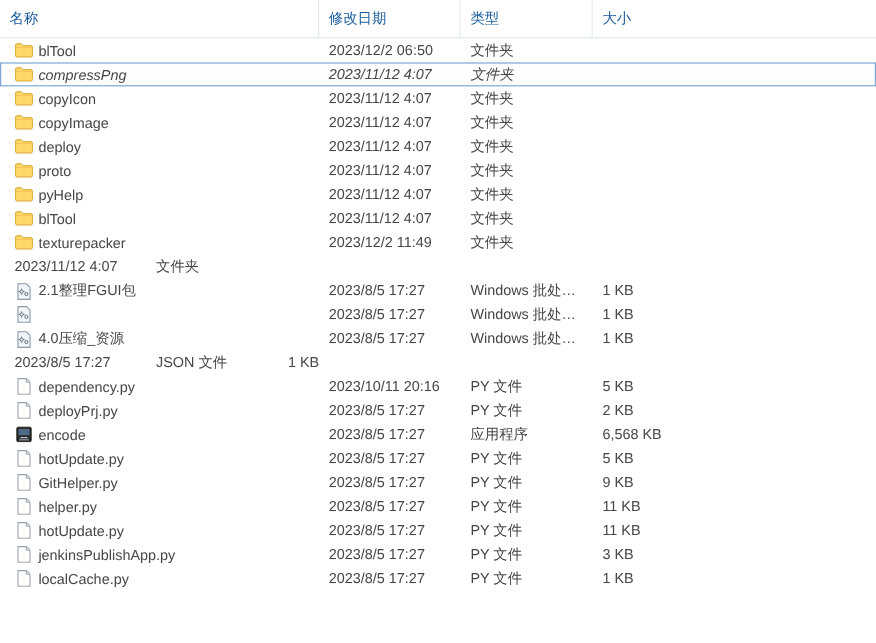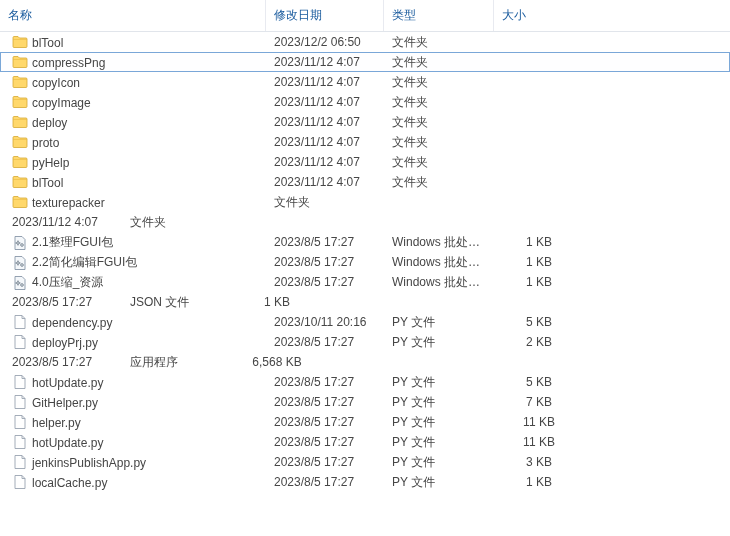--- a/index.html
+++ b/index.html
@@ -2,26 +2,26 @@
 <html><head>
 <meta charset="utf-8">
 <style>
   * { box-sizing: border-box; margin: 0; padding: 0; }
   html, body { width: 730px; height: 536px; font-family: "Segoe UI", "Microsoft YaHei", sans-serif; font-size: 12px; background: #fff; color: #333; overflow: hidden; }
   .header { display: flex; height: 32px; border-bottom: 1px solid #e1e5eb; user-select: none; }
   .header .col { display: flex; align-items: center; padding: 0 8px; color: #185a9d; font-size: 12px; border-right: 1px solid #e8eaf0; position: relative; }
   .header .col:last-child { border-right: none; }
   .rows { }
   .row { display: flex; height: 20px; align-items: center; padding-left: 4px; }
-  .row.selected { outline: 1px solid #7aa7d8; outline-offset: -1px; background: #f3f8ff1a; }
+  .row.selected { outline: 1px solid #7aa7d8; outline-offset: -1px; background: #f3f8ff1a; font-style: italic; }
   .cell { padding: 0 8px; white-space: nowrap; overflow: hidden; text-overflow: ellipsis; color: #464646; }
   .c-name { width: 262px; display: flex; align-items: flex-end; gap: 4px; padding-left: 8px; }
   .c-date { width: 118px; }
   .c-type { width: 110px; }
-  .c-size { width: 90px; text-align: center; }
+  .c-size { width: 90px; text-align: left; }
   .icon { width: 16px; height: 16px; flex-shrink: 0; display: inline-block; }
   .folder-icon svg, .bat-icon svg, .file-icon svg, .exe-icon svg { width: 16px; height: 16px; display: block; }
 </style>
 </head>
 <body>
 
 <svg width="0" height="0" style="position:absolute">
   <defs>
     <g id="ic-folder">
       <path d="M1 3.5 C1 3 1.4 2.5 2 2.5 L6 2.5 L7.5 4 L14 4 C14.6 4 15 4.4 15 5 L15 12.5 C15 13.1 14.6 13.5 14 13.5 L2 13.5 C1.4 13.5 1 13.1 1 12.5 Z" fill="#ffd86b" stroke="#d6a832" stroke-width="0.8"></path>
@@ -168,20 +168,21 @@
     </div>
     <div class="row">
       <div class="cell c-name">
         <span class="icon folder-icon">
           <svg viewBox="0 0 16 16">
             <use href="#ic-folder"></use>
           </svg>
         </span>
         <span>texturepacker</span>
       </div>
+      <div class="cell c-date">2023/12/2 11:49</div>
       <div class="cell c-type">文件夹</div>
       <div class="cell c-size"></div>
     </div>
     <div class="row">
       <div class="cell c-date">2023/11/12 4:07</div>
       <div class="cell c-type">文件夹</div>
       <div class="cell c-size"></div>
     </div>
     <div class="row">
       <div class="cell c-name">
@@ -196,21 +197,20 @@
       <div class="cell c-type">Windows 批处理...</div>
       <div class="cell c-size">1 KB</div>
     </div>
     <div class="row">
       <div class="cell c-name">
         <span class="icon bat-icon">
           <svg viewBox="0 0 16 16">
             <use href="#ic-bat"></use>
           </svg>
         </span>
-        <span>2.2简化编辑FGUI包</span>
       </div>
       <div class="cell c-date">2023/8/5 17:27</div>
       <div class="cell c-type">Windows 批处理...</div>
       <div class="cell c-size">1 KB</div>
     </div>
     <div class="row">
       <div class="cell c-name">
         <span class="icon bat-icon">
           <svg viewBox="0 0 16 16">
             <use href="#ic-bat"></use>
@@ -247,20 +247,28 @@
             <use href="#ic-file"></use>
           </svg>
         </span>
         <span>deployPrj.py</span>
       </div>
       <div class="cell c-date">2023/8/5 17:27</div>
       <div class="cell c-type">PY 文件</div>
       <div class="cell c-size">2 KB</div>
     </div>
     <div class="row">
+      <div class="cell c-name">
+        <span class="icon exe-icon">
+          <svg viewBox="0 0 16 16">
+            <use href="#ic-exe"></use>
+          </svg>
+        </span>
+        <span>encode</span>
+      </div>
       <div class="cell c-date">2023/8/5 17:27</div>
       <div class="cell c-type">应用程序</div>
       <div class="cell c-size">6,568 KB</div>
     </div>
     <div class="row">
       <div class="cell c-name">
         <span class="icon file-icon">
           <svg viewBox="0 0 16 16">
             <use href="#ic-file"></use>
           </svg>
@@ -275,21 +283,21 @@
       <div class="cell c-name">
         <span class="icon file-icon">
           <svg viewBox="0 0 16 16">
             <use href="#ic-file"></use>
           </svg>
         </span>
         <span>GitHelper.py</span>
       </div>
       <div class="cell c-date">2023/8/5 17:27</div>
       <div class="cell c-type">PY 文件</div>
-      <div class="cell c-size">7 KB</div>
+      <div class="cell c-size">9 KB</div>
     </div>
     <div class="row">
       <div class="cell c-name">
         <span class="icon file-icon">
           <svg viewBox="0 0 16 16">
             <use href="#ic-file"></use>
           </svg>
         </span>
         <span>helper.py</span>
       </div>

